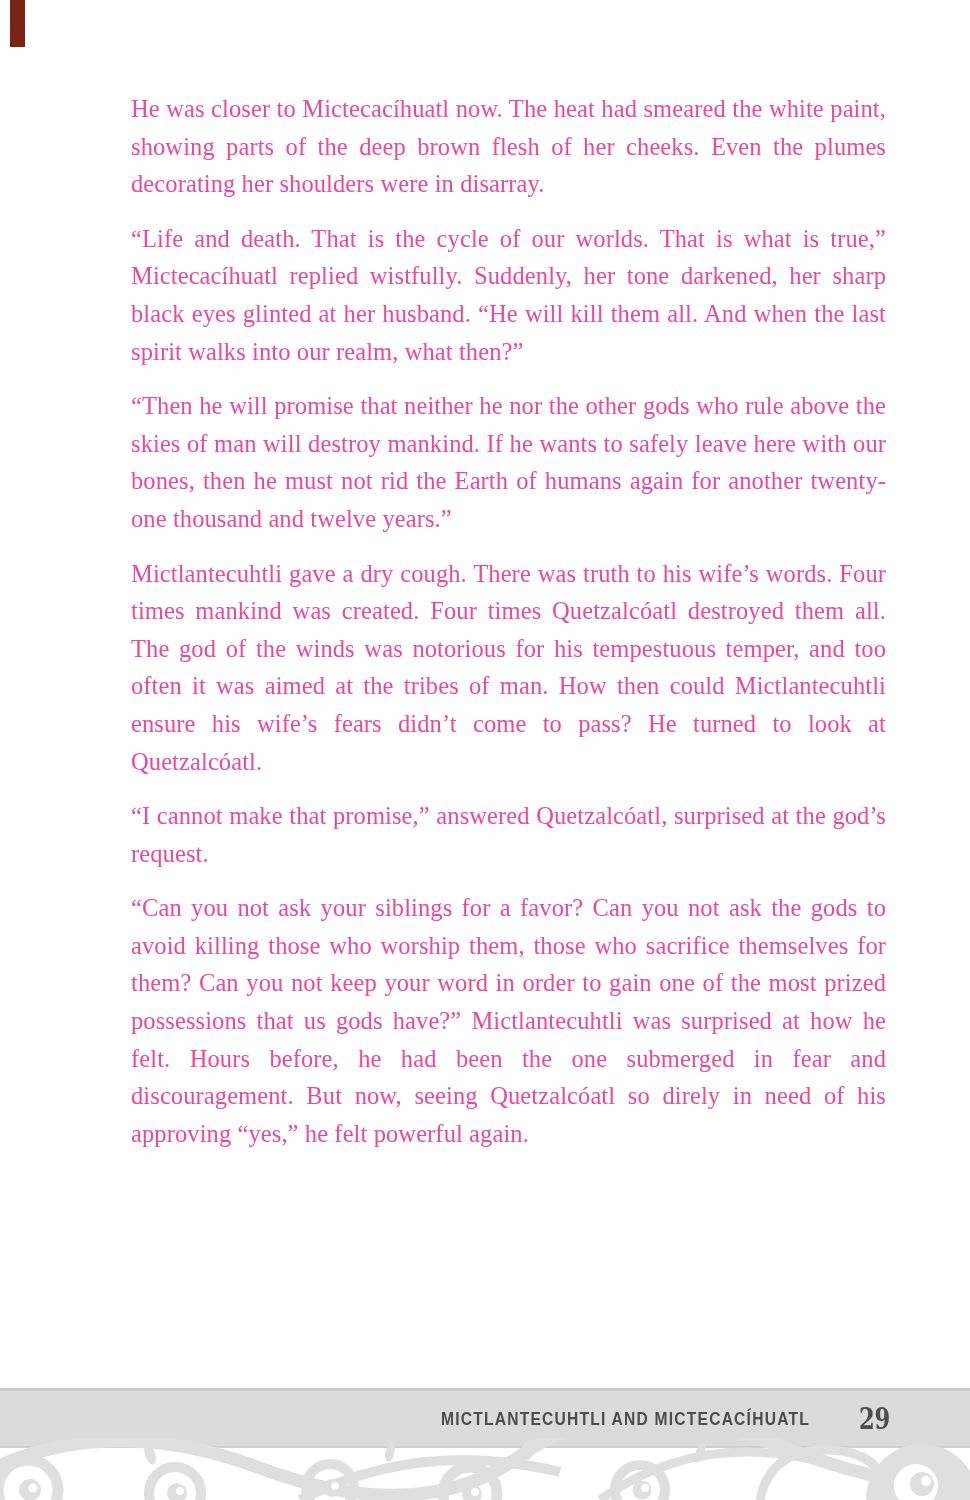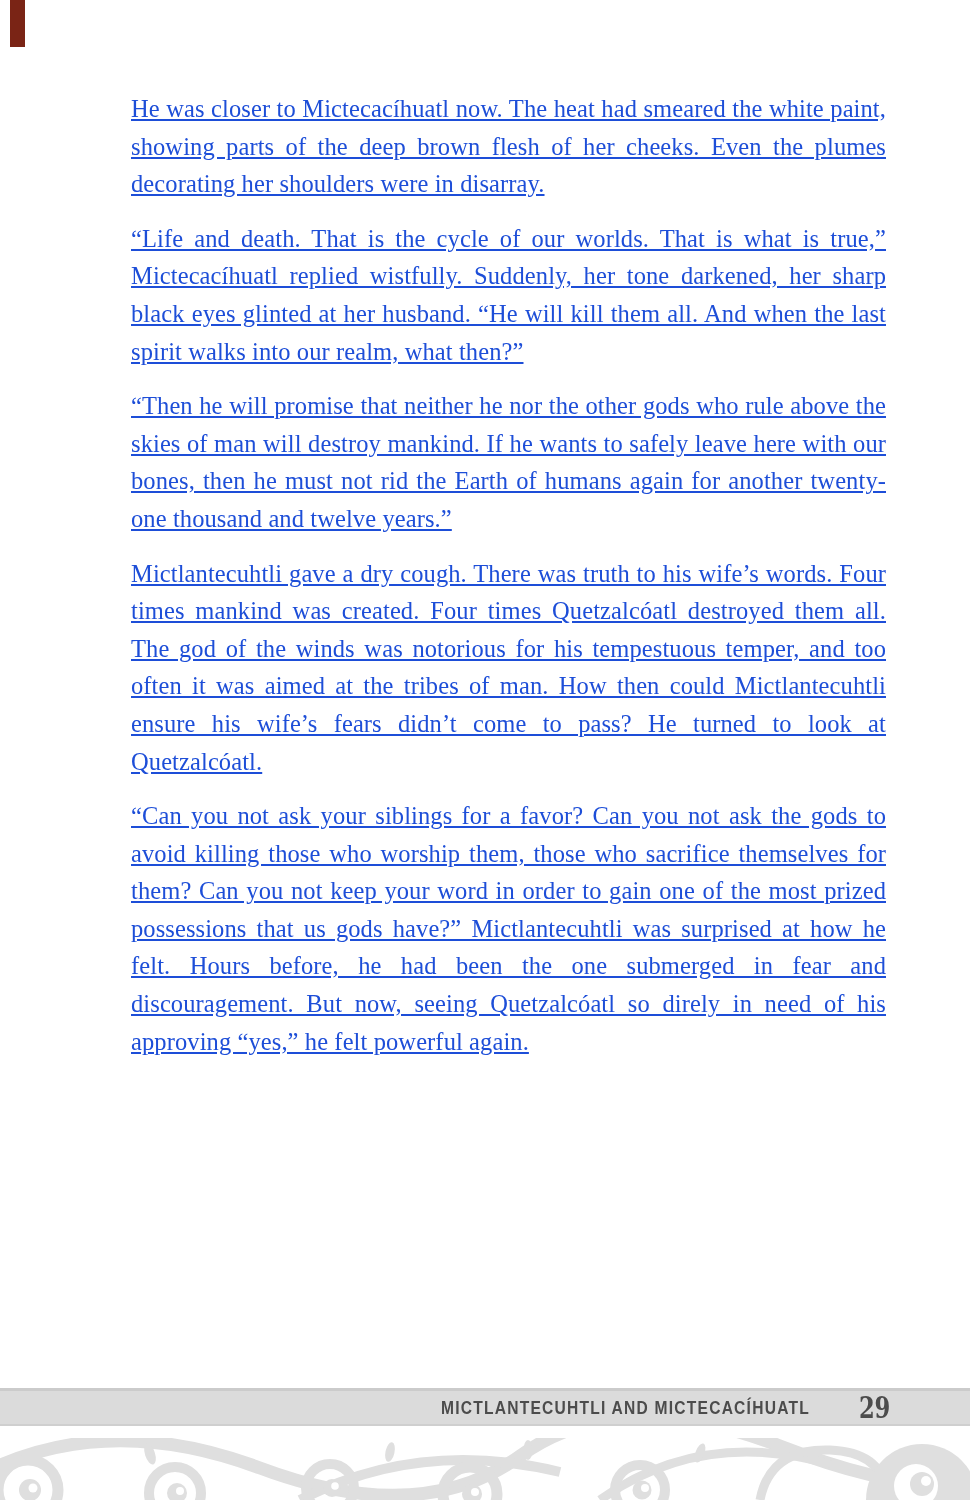--- a/index.html
+++ b/index.html
@@ -19,35 +19,34 @@
     left: 10px; top: 0;
     width: 15px; height: 47px;
     background: #7a2415;
   }
 
   
   .story {
     position: absolute;
     left: 131px; top: 90px;
     width: 755px;
-    color: #1d4ed8;
+    color: #ec4899;
     font-size: 24.5px;
     line-height: 37.6px;
     text-align: justify;
     letter-spacing: 0.1px;
-    text-decoration: underline;
   }
   .story p { margin: 0 0 17px 0; }
   .story p:last-child { margin-bottom: 2px; }
 
   
   .footer-band {
     position: absolute;
     left: 0; top: 1388px;
-    width: 100%; height: 38px;
+    width: 100%; height: 60px;
     box-sizing: border-box;
     background: #dbdbdb;
     border-top: 3px solid #cbcbcb;
     border-bottom: 2px solid #cfcfcf;
     display: flex;
     align-items: center;
     justify-content: flex-end;
     padding-right: 80px;
   }
   .running-title {
@@ -85,20 +84,21 @@
 
 <div class="page">
 
   <div class="corner-mark"></div>
 
   <div class="story">
     <p>He was closer to Mictecacíhuatl now. The heat had smeared the white paint, showing parts of the deep brown flesh of her cheeks. Even the plumes decorating her shoulders were in disarray.</p>
     <p>“Life and death. That is the cycle of our worlds. That is what is true,” Mictecacíhuatl replied wistfully. Suddenly, her tone darkened, her sharp black eyes glinted at her husband. “He will kill them all. And when the last spirit walks into our realm, what then?”</p>
     <p>“Then he will promise that neither he nor the other gods who rule above the skies of man will destroy mankind. If he wants to safely leave here with our bones, then he must not rid the Earth of humans again for another twenty-one thousand and twelve years.”</p>
     <p>Mictlantecuhtli gave a dry cough. There was truth to his wife’s words. Four times mankind was created. Four times Quetzalcóatl destroyed them all. The god of the winds was notorious for his tempestuous temper, and too often it was aimed at the tribes of man. How then could Mictlantecuhtli ensure his wife’s fears didn’t come to pass? He turned to look at Quetzalcóatl.</p>
+    <p>“I cannot make that promise,” answered Quetzalcóatl, surprised at the god’s request.</p>
     <p>“Can you not ask your siblings for a favor? Can you not ask the gods to avoid killing those who worship them, those who sacrifice themselves for them? Can you not keep your word in order to gain one of the most prized possessions that us gods have?” Mictlantecuhtli was surprised at how he felt. Hours before, he had been the one submerged in fear and discouragement. But now, seeing Quetzalcóatl so direly in need of his approving “yes,” he felt powerful again.</p>
   </div>
 
   <div class="footer-band">
     <span class="running-title">MICTLANTECUHTLI AND MICTECACÍHUATL</span>
     <span class="page-number">29</span>
   </div>
 
   <div class="ornament">
     <svg width="970" height="62" viewBox="0 0 970 62" xmlns="http://www.w3.org/2000/svg">

